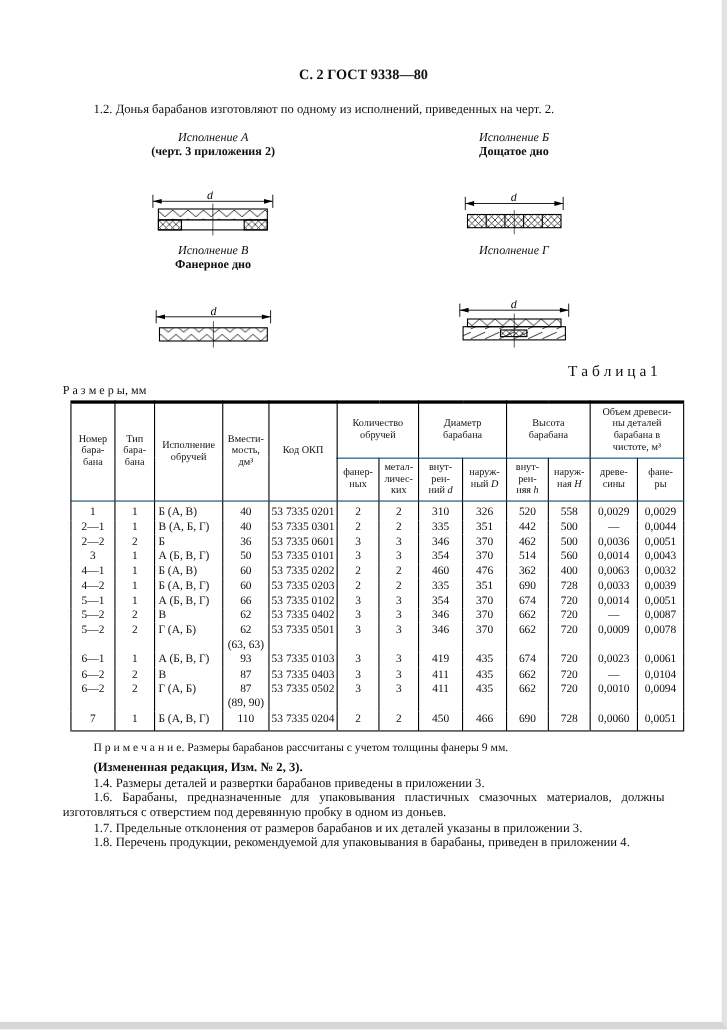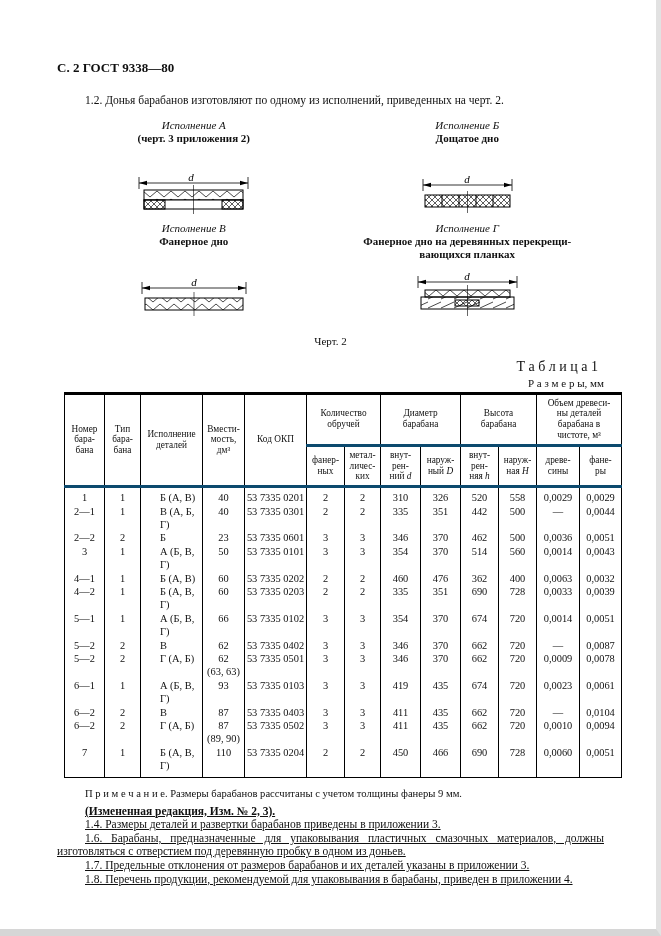--- a/index.html
+++ b/index.html
@@ -4,46 +4,46 @@
 <style>
   html,body{margin:0;padding:0;background:#ffffff;}
   .page{
     position:relative;width:661px;height:936px;box-sizing:border-box;
     background:#fff;color:#101010;
     font-family:"Liberation Serif","DejaVu Serif",serif;
     padding:60px 0 0 57px;overflow:hidden;
     border-right:5px solid #e2e2e2;border-bottom:7px solid #d6d6d6;
   }
   .content{width:547px;}
-  .doc-header{font-weight:bold;font-size:13px;margin:0 0 18px 0;}
+  .doc-header{font-weight:bold;font-size:13px;margin:0 0 18px 0;text-align:center;}
   .para{font-size:11.5px;line-height:13.6px;text-align:justify;text-indent:28px;margin:0;}
   .fig-grid{display:grid;grid-template-columns:1fr 1fr;margin-top:9px;}
   .fig{display:flex;flex-direction:column;align-items:center;text-align:center;height:103px;padding-top:2px;box-sizing:border-box;}
   .fig-variant{font-style:italic;font-size:11px;line-height:13px;}
   .fig-title{font-weight:bold;font-size:11px;line-height:13px;white-space:pre-line;}
   .fig-sub{font-weight:bold;font-size:11px;line-height:13px;}
   .drawing{margin-top:auto;margin-bottom:4px;}
   .fig-caption{text-align:center;font-size:11px;margin:12px 0 12px 0;}
   .table-label{text-align:right;font-size:14px;margin:8px 6px 0 0;}
-  .table-title{text-align:right;font-size:11px;margin:2px 0 3px 0;}
+  .table-title{text-align:left;font-size:11px;margin:2px 0 3px 0;}
   table.dim{border-collapse:collapse;table-layout:fixed;width:557px;margin-left:7px;
     border-top:3px solid #000;border-bottom:1px solid #000;}
   table.dim th,table.dim td{border-left:1px solid #000;border-right:1px solid #000;}
   table.dim thead th{
-    border-bottom:3px solid #0c4a6e;font-weight:normal;font-size:9.3px;line-height:10.8px;
+    border-bottom:1px solid #0c4a6e;font-weight:normal;font-size:9.3px;line-height:10.8px;
     white-space:pre-line;padding:3px 1px;vertical-align:middle;text-align:center;}
   table.dim tbody td{
     font-size:10.4px;line-height:13.4px;text-align:center;padding:0 1px;
     white-space:pre-line;vertical-align:top;}
-  table.dim tbody td.al{text-align:left;padding-left:19px;}
+  table.dim tbody td.al{text-align:left;padding-left:3px;}
   table.dim tbody tr:first-child td{padding-top:3px;}
   table.dim tbody tr:last-child td{padding-bottom:4px;}
   .note{font-size:10.6px;line-height:13px;text-indent:28px;margin:9px 0 5px 0;}
   .amended{font-weight:bold;}
-  .notes .para{margin:0;text-decoration:underline;}
+  .notes .para{margin:0;}
   svg text.dimlbl{font-family:"Liberation Serif","DejaVu Serif",serif;font-style:italic;font-size:11px;}
   .defs-holder{position:absolute;width:0;height:0;overflow:hidden;}
 </style>
 </head>
 <body>
 
 <div class="page">
 
   <svg class="defs-holder" aria-hidden="true">
     <defs>
@@ -115,40 +115,37 @@
           <polygon points="3,9 11,6.8 11,11.2" fill="#000"></polygon>
           <polygon points="107,9 99,6.8 99,11.2" fill="#000"></polygon>
           <text class="dimlbl" x="55" y="7" text-anchor="middle">d</text>
           <rect x="6" y="19" width="98" height="12" fill="url(#ply)" stroke="#000" stroke-width="1"></rect>
           <line x1="55" y1="13" x2="55" y2="37" stroke="#000" stroke-width="0.6"></line>
         </svg>
       </div>
 
       <div class="fig">
         <div class="fig-variant">Исполнение Г</div>
-        <div class="fig-title">Фанерное дно на деревянных перекрещи-
-вающихся планках</div>
         <div class="fig-sub"></div>
         <svg class="drawing" width="105" height="46">
           <line x1="3" y1="3" x2="3" y2="15" stroke="#000" stroke-width="0.8"></line>
           <line x1="102" y1="3" x2="102" y2="15" stroke="#000" stroke-width="0.8"></line>
           <line x1="3" y1="9" x2="102" y2="9" stroke="#000" stroke-width="0.8"></line>
           <polygon points="3,9 11,6.8 11,11.2" fill="#000"></polygon>
           <polygon points="102,9 94,6.8 94,11.2" fill="#000"></polygon>
           <text class="dimlbl" x="52" y="7" text-anchor="middle">d</text>
           <rect x="10" y="17" width="85" height="7" fill="url(#ply)" stroke="#000" stroke-width="1"></rect>
           <rect x="6" y="24" width="93" height="12" fill="url(#wood)" stroke="#000" stroke-width="1"></rect>
           <rect x="40" y="27" width="24" height="6" fill="url(#hx)" stroke="#000" stroke-width="1"></rect>
           <line x1="52.5" y1="12" x2="52.5" y2="43" stroke="#000" stroke-width="0.6"></line>
         </svg>
       </div>
 
     </div>
 
-    <div class="fig-caption">Черт. 2</div>
 
 
     <div class="table-label">Т а б л и ц а  1</div>
     <div class="table-title">Р а з м е р ы,  мм</div>
   </div>
 
   <table class="dim">
     <colgroup>
       <col style="width:40px">
         <col style="width:36px">
@@ -166,21 +163,21 @@
     </colgroup>
     <thead>
       <tr>
         <th rowspan="2">Номер
 бара-
 бана</th>
         <th rowspan="2">Тип
 бара-
 бана</th>
         <th rowspan="2">Исполнение
-деталей</th>
+обручей</th>
         <th rowspan="2">Вмести-
 мость,
 дм³</th>
         <th rowspan="2">Код ОКП</th>
         <th colspan="2">Количество
 обручей</th>
         <th colspan="2">Диаметр
 барабана</th>
         <th colspan="2">Высота
 барабана</th>
@@ -239,21 +236,21 @@
           <td>351</td>
           <td>442</td>
           <td>500</td>
           <td>—</td>
           <td>0,0044</td>
         </tr>
         <tr>
           <td>2—2</td>
           <td>2</td>
           <td class="al">Б</td>
-          <td>23</td>
+          <td>36</td>
           <td>53 7335 0601</td>
           <td>3</td>
           <td>3</td>
           <td>346</td>
           <td>370</td>
           <td>462</td>
           <td>500</td>
           <td>0,0036</td>
           <td>0,0051</td>
         </tr>

